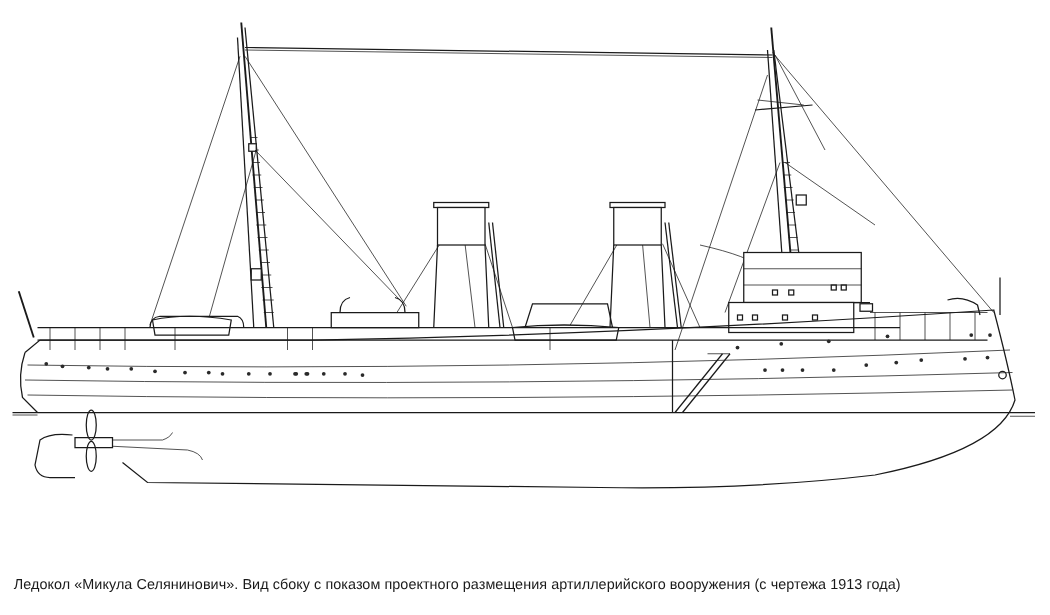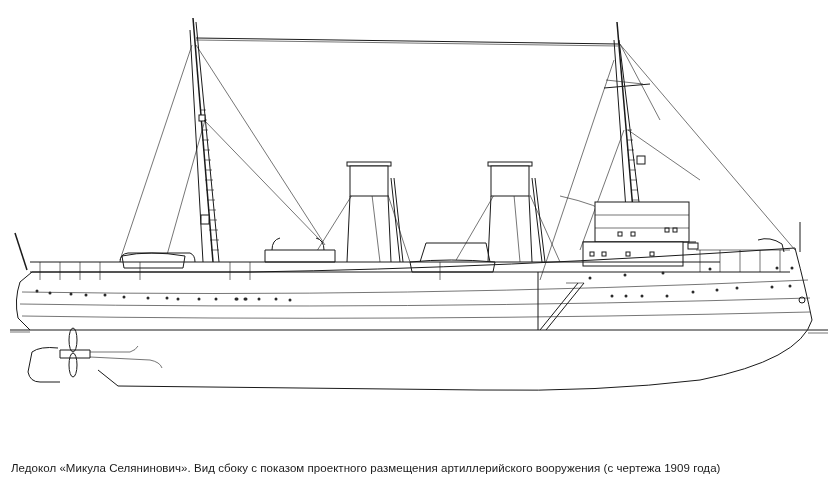--- a/index.html
+++ b/index.html
@@ -225,13 +225,13 @@
   </g>
   <g>
     <path class="ln" d="M 758 240 Q 770 236 782 244 L 784 252"></path>
     <line class="ln" x1="800" y1="222" x2="800" y2="252"></line>
   </g>
   <g>
     <circle class="ln" cx="802" cy="300" r="3"></circle>
   </g>
 </svg>
 
-<div id="caption">Ледокол «Микула Селянинович». Вид сбоку с показом проектного размещения артиллерийского вооружения (с чертежа 1909 года)</div>
+<div id="caption">Ледокол «Микула Селянинович». Вид сбоку с показом проектного размещения артиллерийского вооружения (с чертежа 1913 года)</div>
 
 </body></html>

